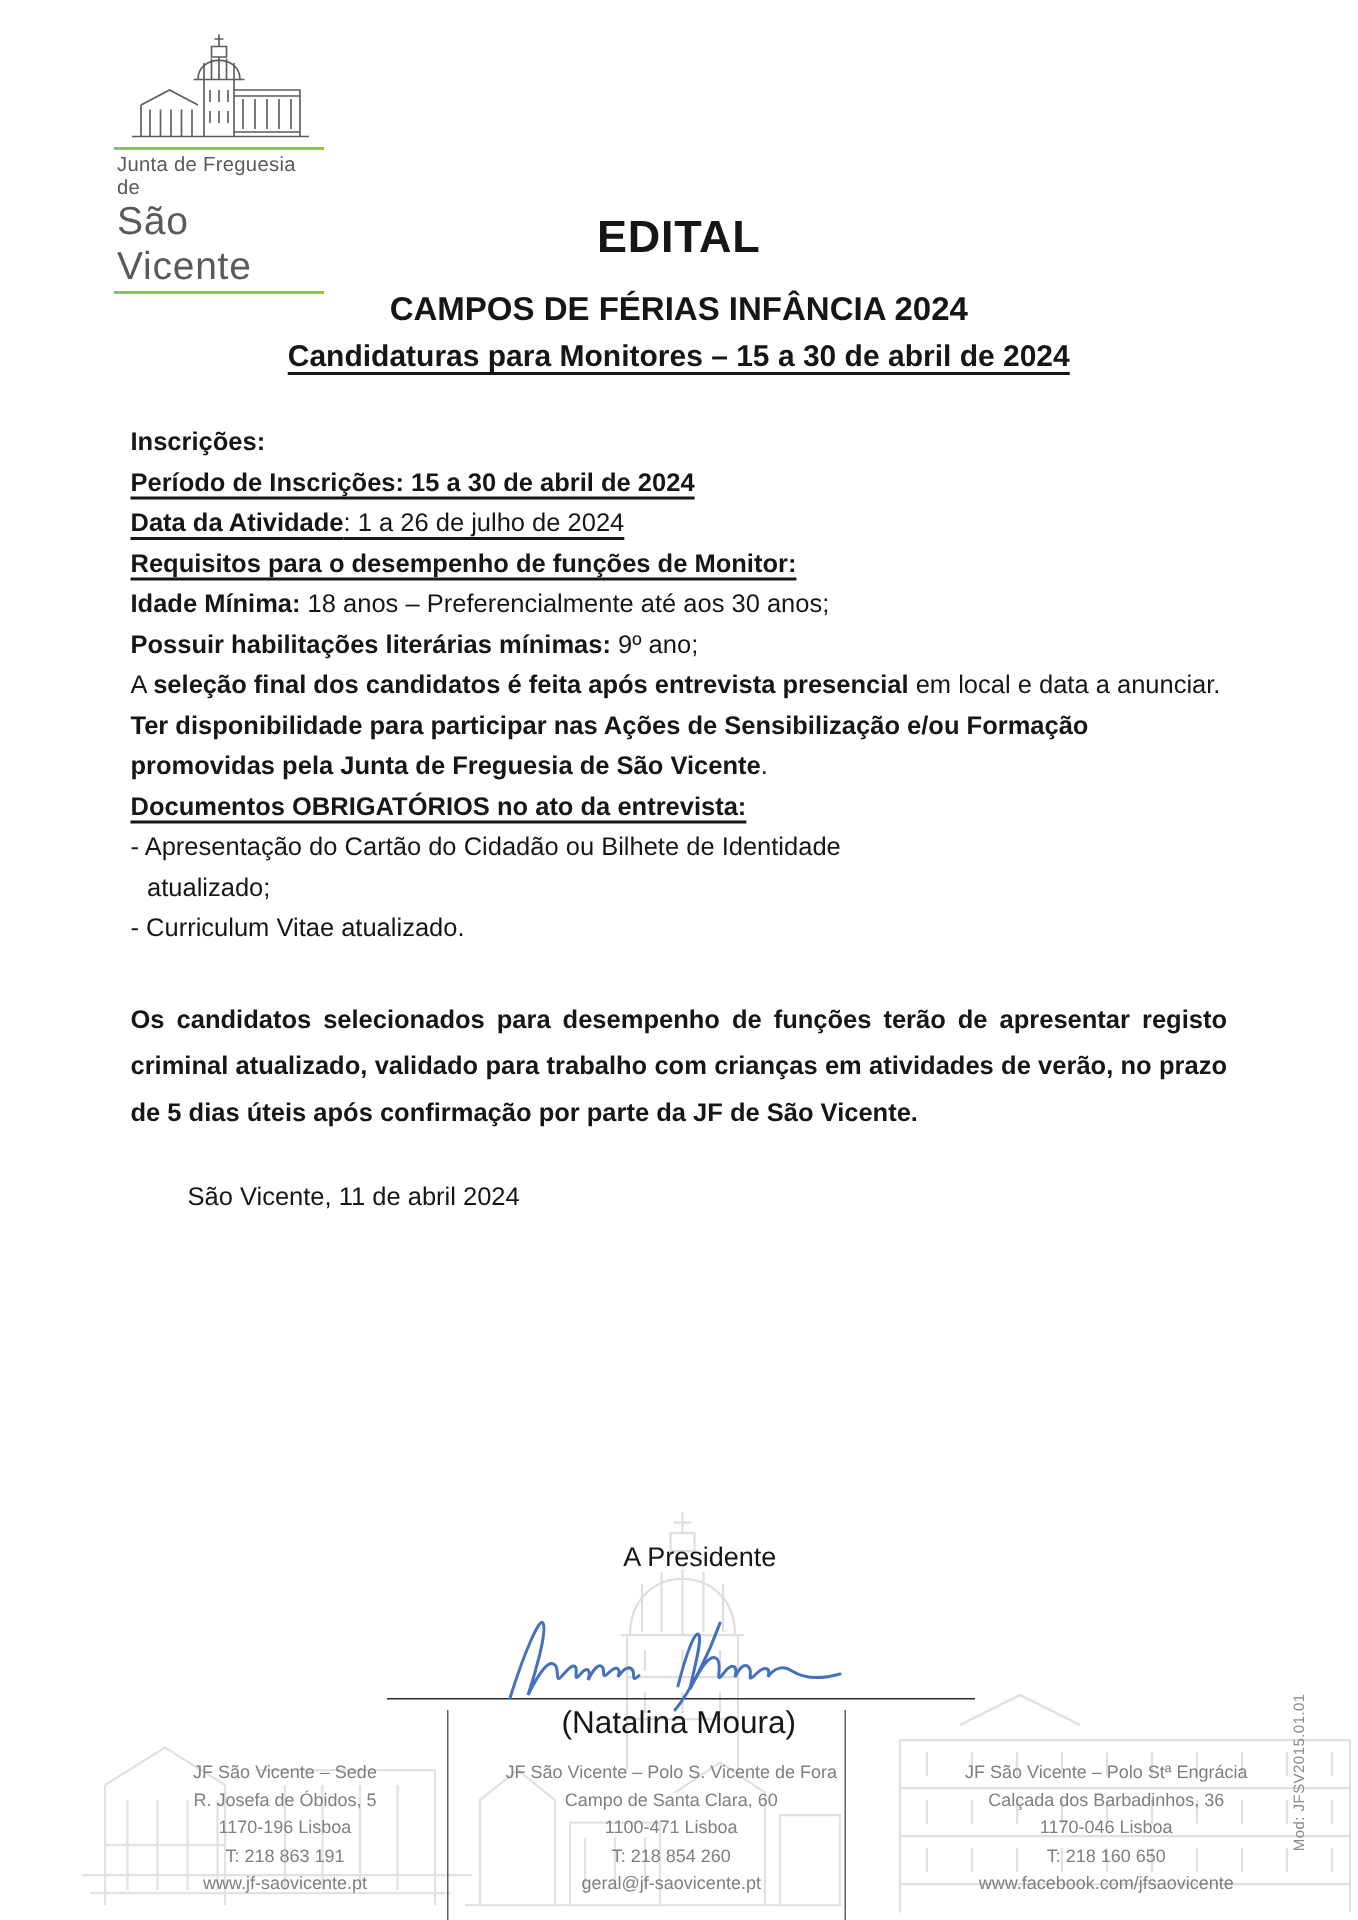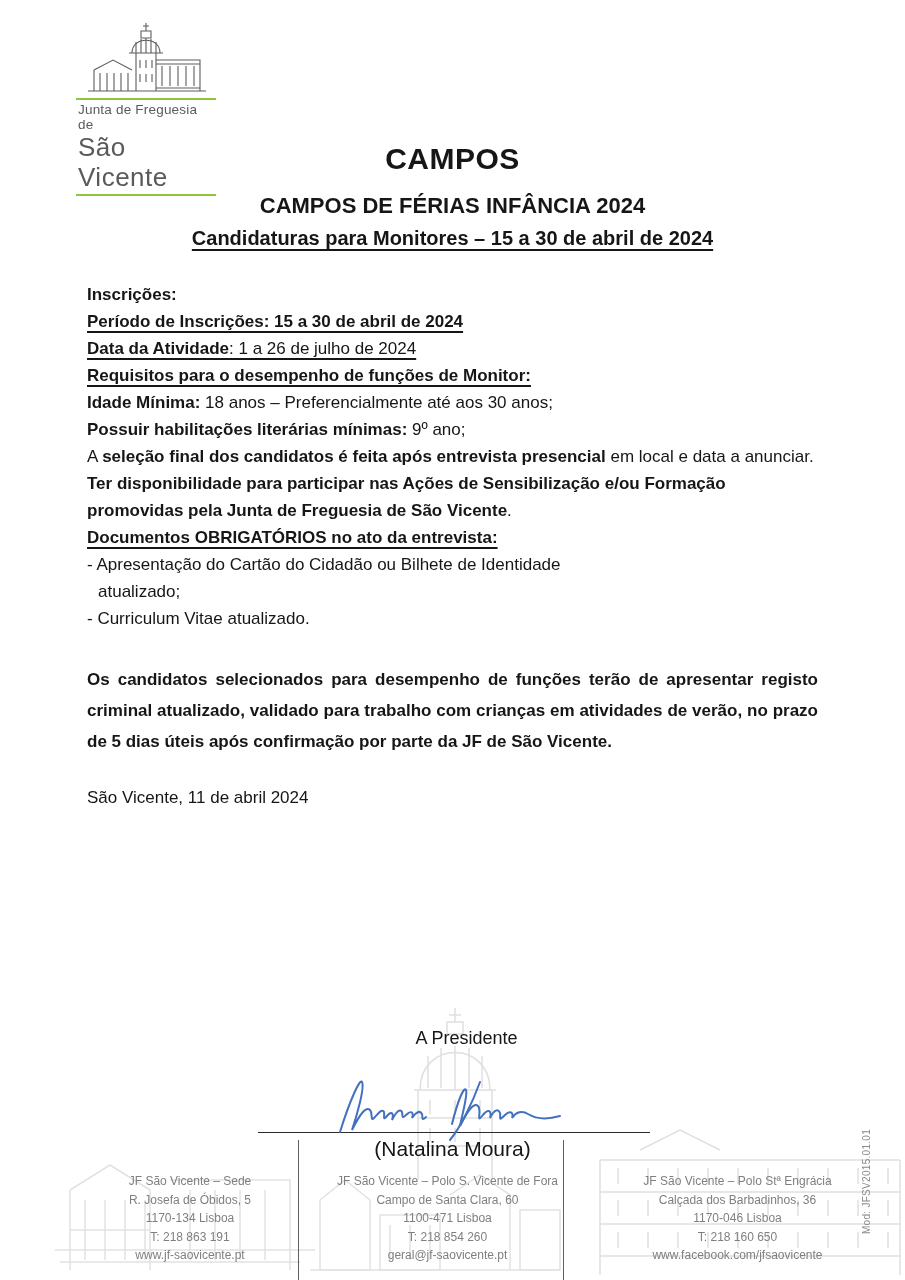--- a/index.html
+++ b/index.html
@@ -117,21 +117,21 @@
     </svg>
     <div class="logo-rule"></div>
     <div class="logo-line1">Junta de Freguesia de</div>
     <div class="logo-line2">São Vicente</div>
     <div class="logo-rule"></div>
   </div>
 
   <div class="content">
 
     <div class="title-block">
-      <div class="main-title">CAMPOS</div>
+      <div class="main-title">EDITAL</div>
       <div class="sub-title1">CAMPOS DE FÉRIAS INFÂNCIA 2024</div>
       <div class="sub-title2">Candidaturas para Monitores – 15 a 30 de abril de 2024</div>
     </div>
 
     <div class="body-text">
 
       <p class="block" style="margin-top:28px;">
         <b>Inscrições:</b>
       </p>
 
@@ -162,21 +162,21 @@
 
       <p class="block gap">
         <b class="ub">Documentos OBRIGATÓRIOS no ato da entrevista:</b>
       </p>
       <p class="block">- Apresentação do Cartão do Cidadão ou Bilhete de Identidade</p>
       <p class="block indent2">atualizado;</p>
       <p class="block">- Curriculum Vitae atualizado.</p>
 
       <p class="block justify" style="margin-top:32px;">Os candidatos selecionados para desempenho de funções terão de apresentar registo criminal atualizado, validado para trabalho com crianças em atividades de verão, no prazo de 5 dias úteis após confirmação por parte da JF de São Vicente.</p>
 
-      <p class="block" style="margin-top:27px;">São Vicente, 11 de abril 2024</p>
+      <p class="block" style="margin-top:27px;margin-left:38px;">São Vicente, 11 de abril 2024</p>
 
     </div>
   </div>
 
   <div class="sig-block">
     <div class="sig-cargo">A Presidente</div>
     <div class="sig-area">
       <div class="sig-line"></div>
       <svg class="sig-ink" width="250" height="72" viewBox="0 0 250 72" fill="none" stroke="#4470c0" stroke-width="2" stroke-linecap="round">
         <path d="M8 62 C18 30 28 8 30 12 C33 18 24 48 20 60 C28 44 34 36 38 40 C41 43 38 52 42 48 C46 44 50 38 52 42 C53 45 50 52 55 46 C60 40 62 44 60 50 C64 42 68 38 70 42 C71 45 69 50 74 45 C79 40 82 42 80 48 C84 42 88 40 90 44 C91 47 89 52 94 47"></path>
@@ -187,21 +187,21 @@
     <div class="sig-name">(Natalina Moura)</div>
   </div>
 
   <div class="footer">
     <div class="footer-divider d1"></div>
     <div class="footer-divider d2"></div>
 
     <div class="footer-col c1">
       <div>JF São Vicente – Sede</div>
       <div>R. Josefa de Óbidos, 5</div>
-      <div>1170-134 Lisboa</div>
+      <div>1170-196 Lisboa</div>
       <div>T: 218 863 191</div>
       <div>www.jf-saovicente.pt</div>
     </div>
 
     <div class="footer-col c2">
       <div>JF São Vicente – Polo S. Vicente de Fora</div>
       <div>Campo de Santa Clara, 60</div>
       <div>1100-471 Lisboa</div>
       <div>T: 218 854 260</div>
       <div>geral@jf-saovicente.pt</div>

